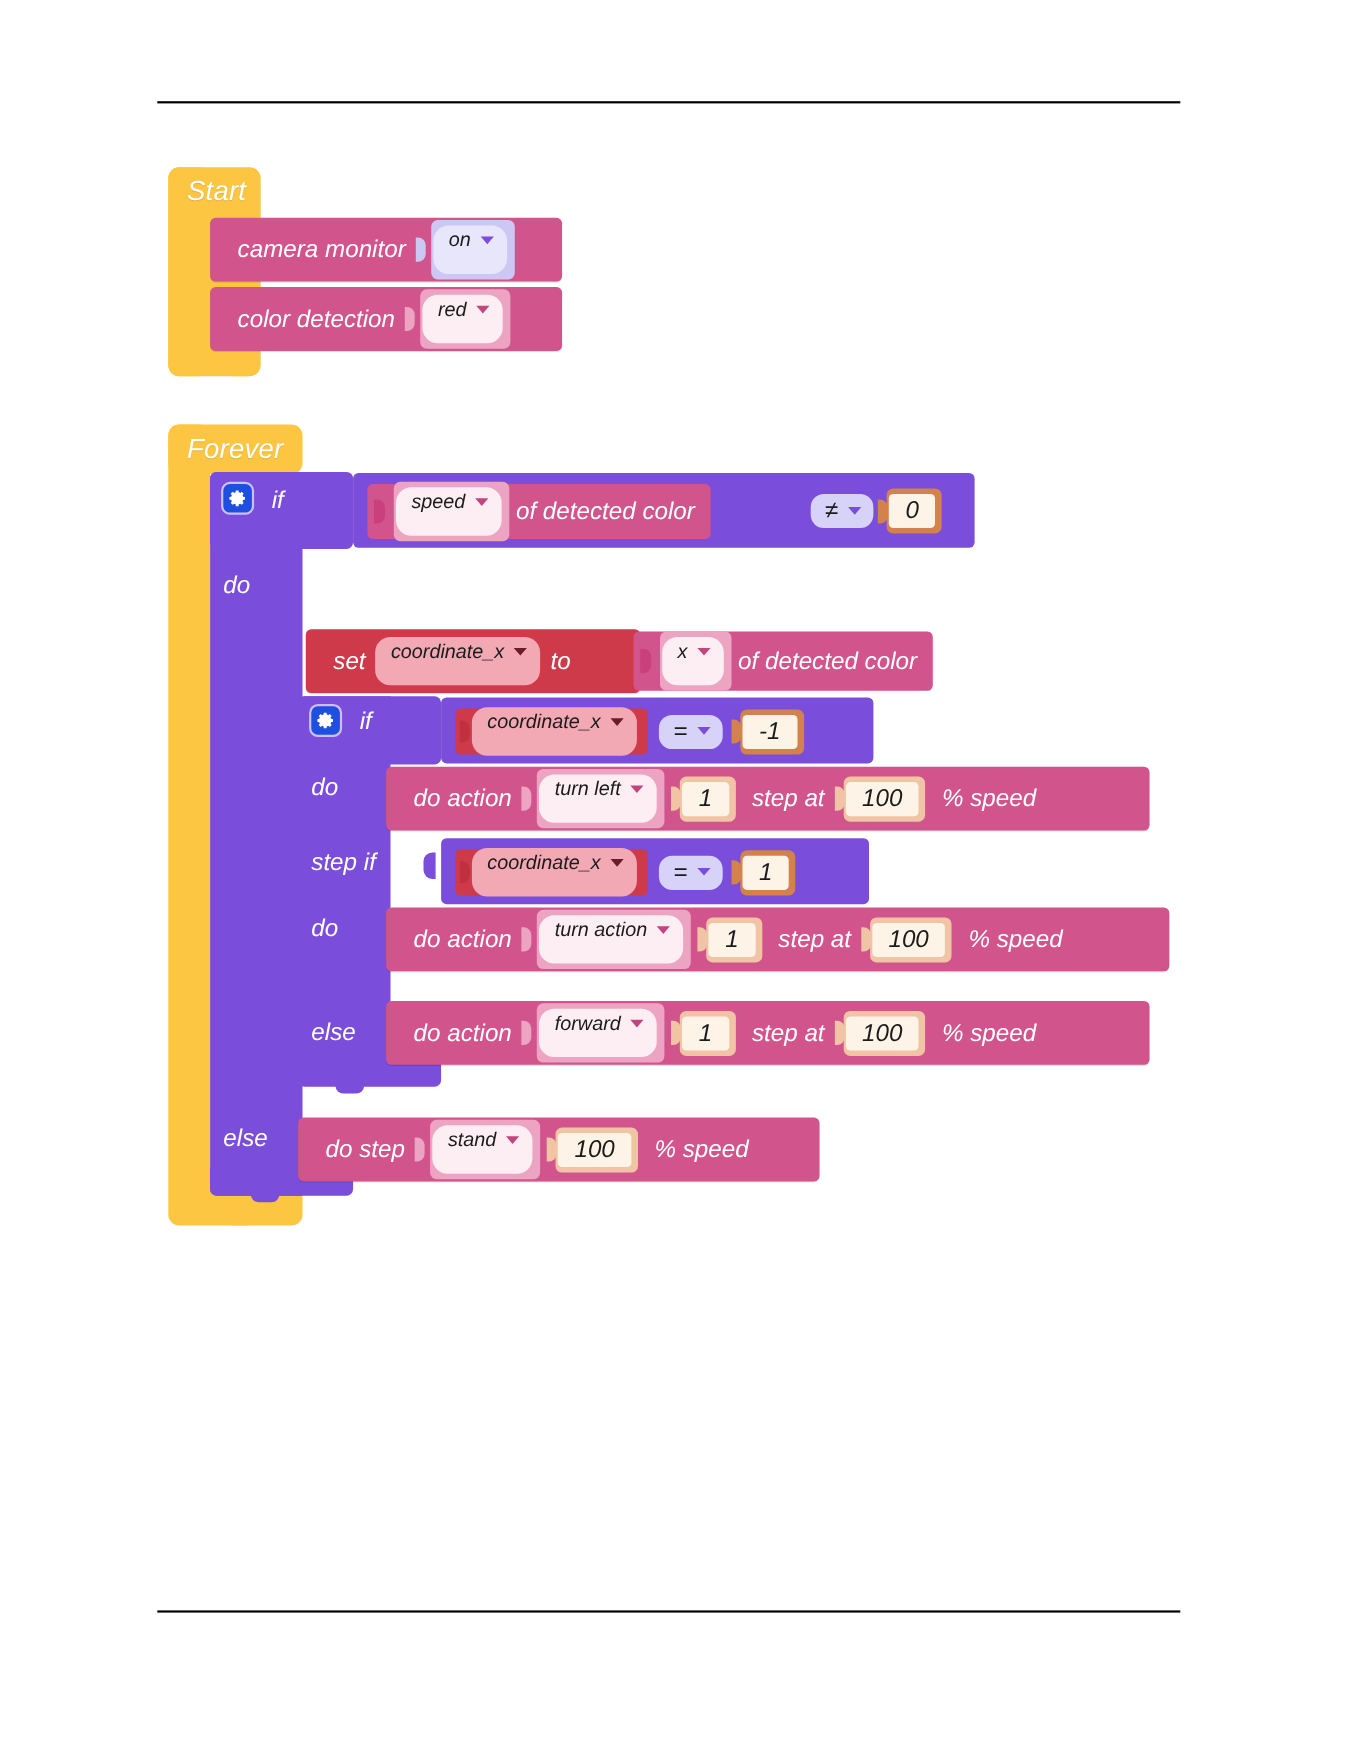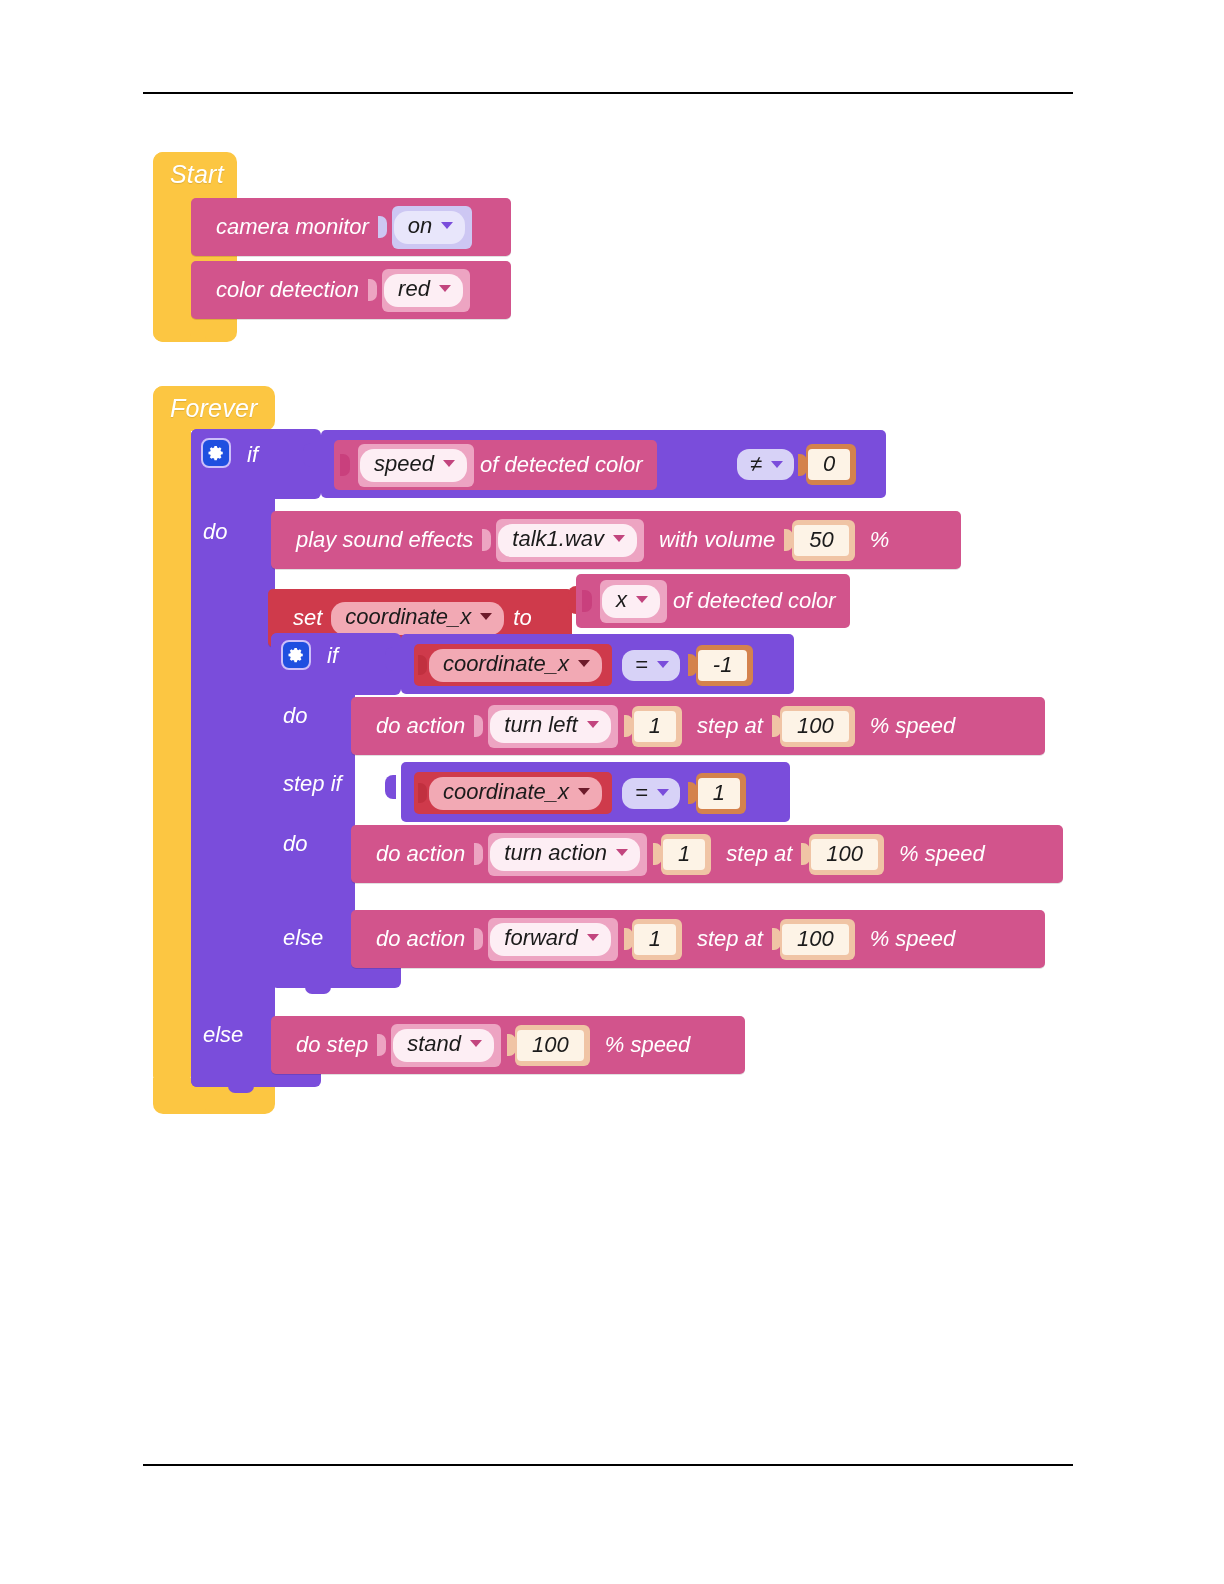--- a/index.html
+++ b/index.html
@@ -81,22 +81,22 @@
     border-radius: 6px;
     padding: 5px 7px 5px 2px;
     margin: 0 6px;
   }
 
   .dropdown {
     display: flex; align-items: center; gap: 9px;
     background: #fdeef4;
     color: #1b1b1b;
     border-radius: 14px;
-    padding: 4px 12px 7px 14px;
-    font-size: 22px;
+    padding: 4px 12px 22px 14px;
+    font-size: 18px;
     line-height: 1;
   }
   .dropdown.onfield { background:#e8e6fb; }
   .caret {
     width: 0; height: 0;
     border-left: 6px solid transparent;
     border-right: 6px solid transparent;
     border-top: 7px solid #c2457e;
   }
   .dropdown.onfield .caret { border-top-color:#7a4ddb; }
@@ -248,38 +248,22 @@
     <span class="op">
       <span>≠</span>
       <i class="caret"></i>
     </span>
     <span class="bump" style="background:#d4824d; margin-left:4px;"></span>
     <span class="numwrap orange" style="margin-left:0;">
       <span class="num">0</span>
     </span>
   </div>
 
-  <div class="stmt pink" style="left:271px; top:511px; width:690px; height:58px;">
-    <span class="txt">play sound effects</span>
-    <span class="bump" style="background:#eda4c2;"></span>
-    <span class="slotwrap">
-      <span class="dropdown">
-        <span>talk1.wav</span>
-        <i class="caret"></i>
-      </span>
-    </span>
-    <span class="txt">with volume</span>
-    <span class="bump" style="background:#f0c4a5;"></span>
-    <span class="numwrap" style="margin-left:0;">
-      <span class="num">50</span>
-    </span>
-    <span class="txt">%</span>
-  </div>
-
-  <div class="stmt red" style="left:268px; top:572px; width:304px; height:58px;margin-top:17px;">
+
+  <div class="stmt red" style="left:278px; top:572px; width:304px; height:58px;">
     <span class="txt">set</span>
     <span class="dropdown dark-caret" style="background:#f2a9b4; border-radius:14px;">
       <span>coordinate_x</span>
       <i class="caret"></i>
     </span>
     <span class="txt">to</span>
   </div>
   <div class="tabnotch" style="left:568px; top:586px; background:#cf3a4b; border-radius:8px 0 0 8px; width:12px; height:28px;"></div>
 
   <div class="reporter pink" style="left:576px; top:574px; height:54px;">

